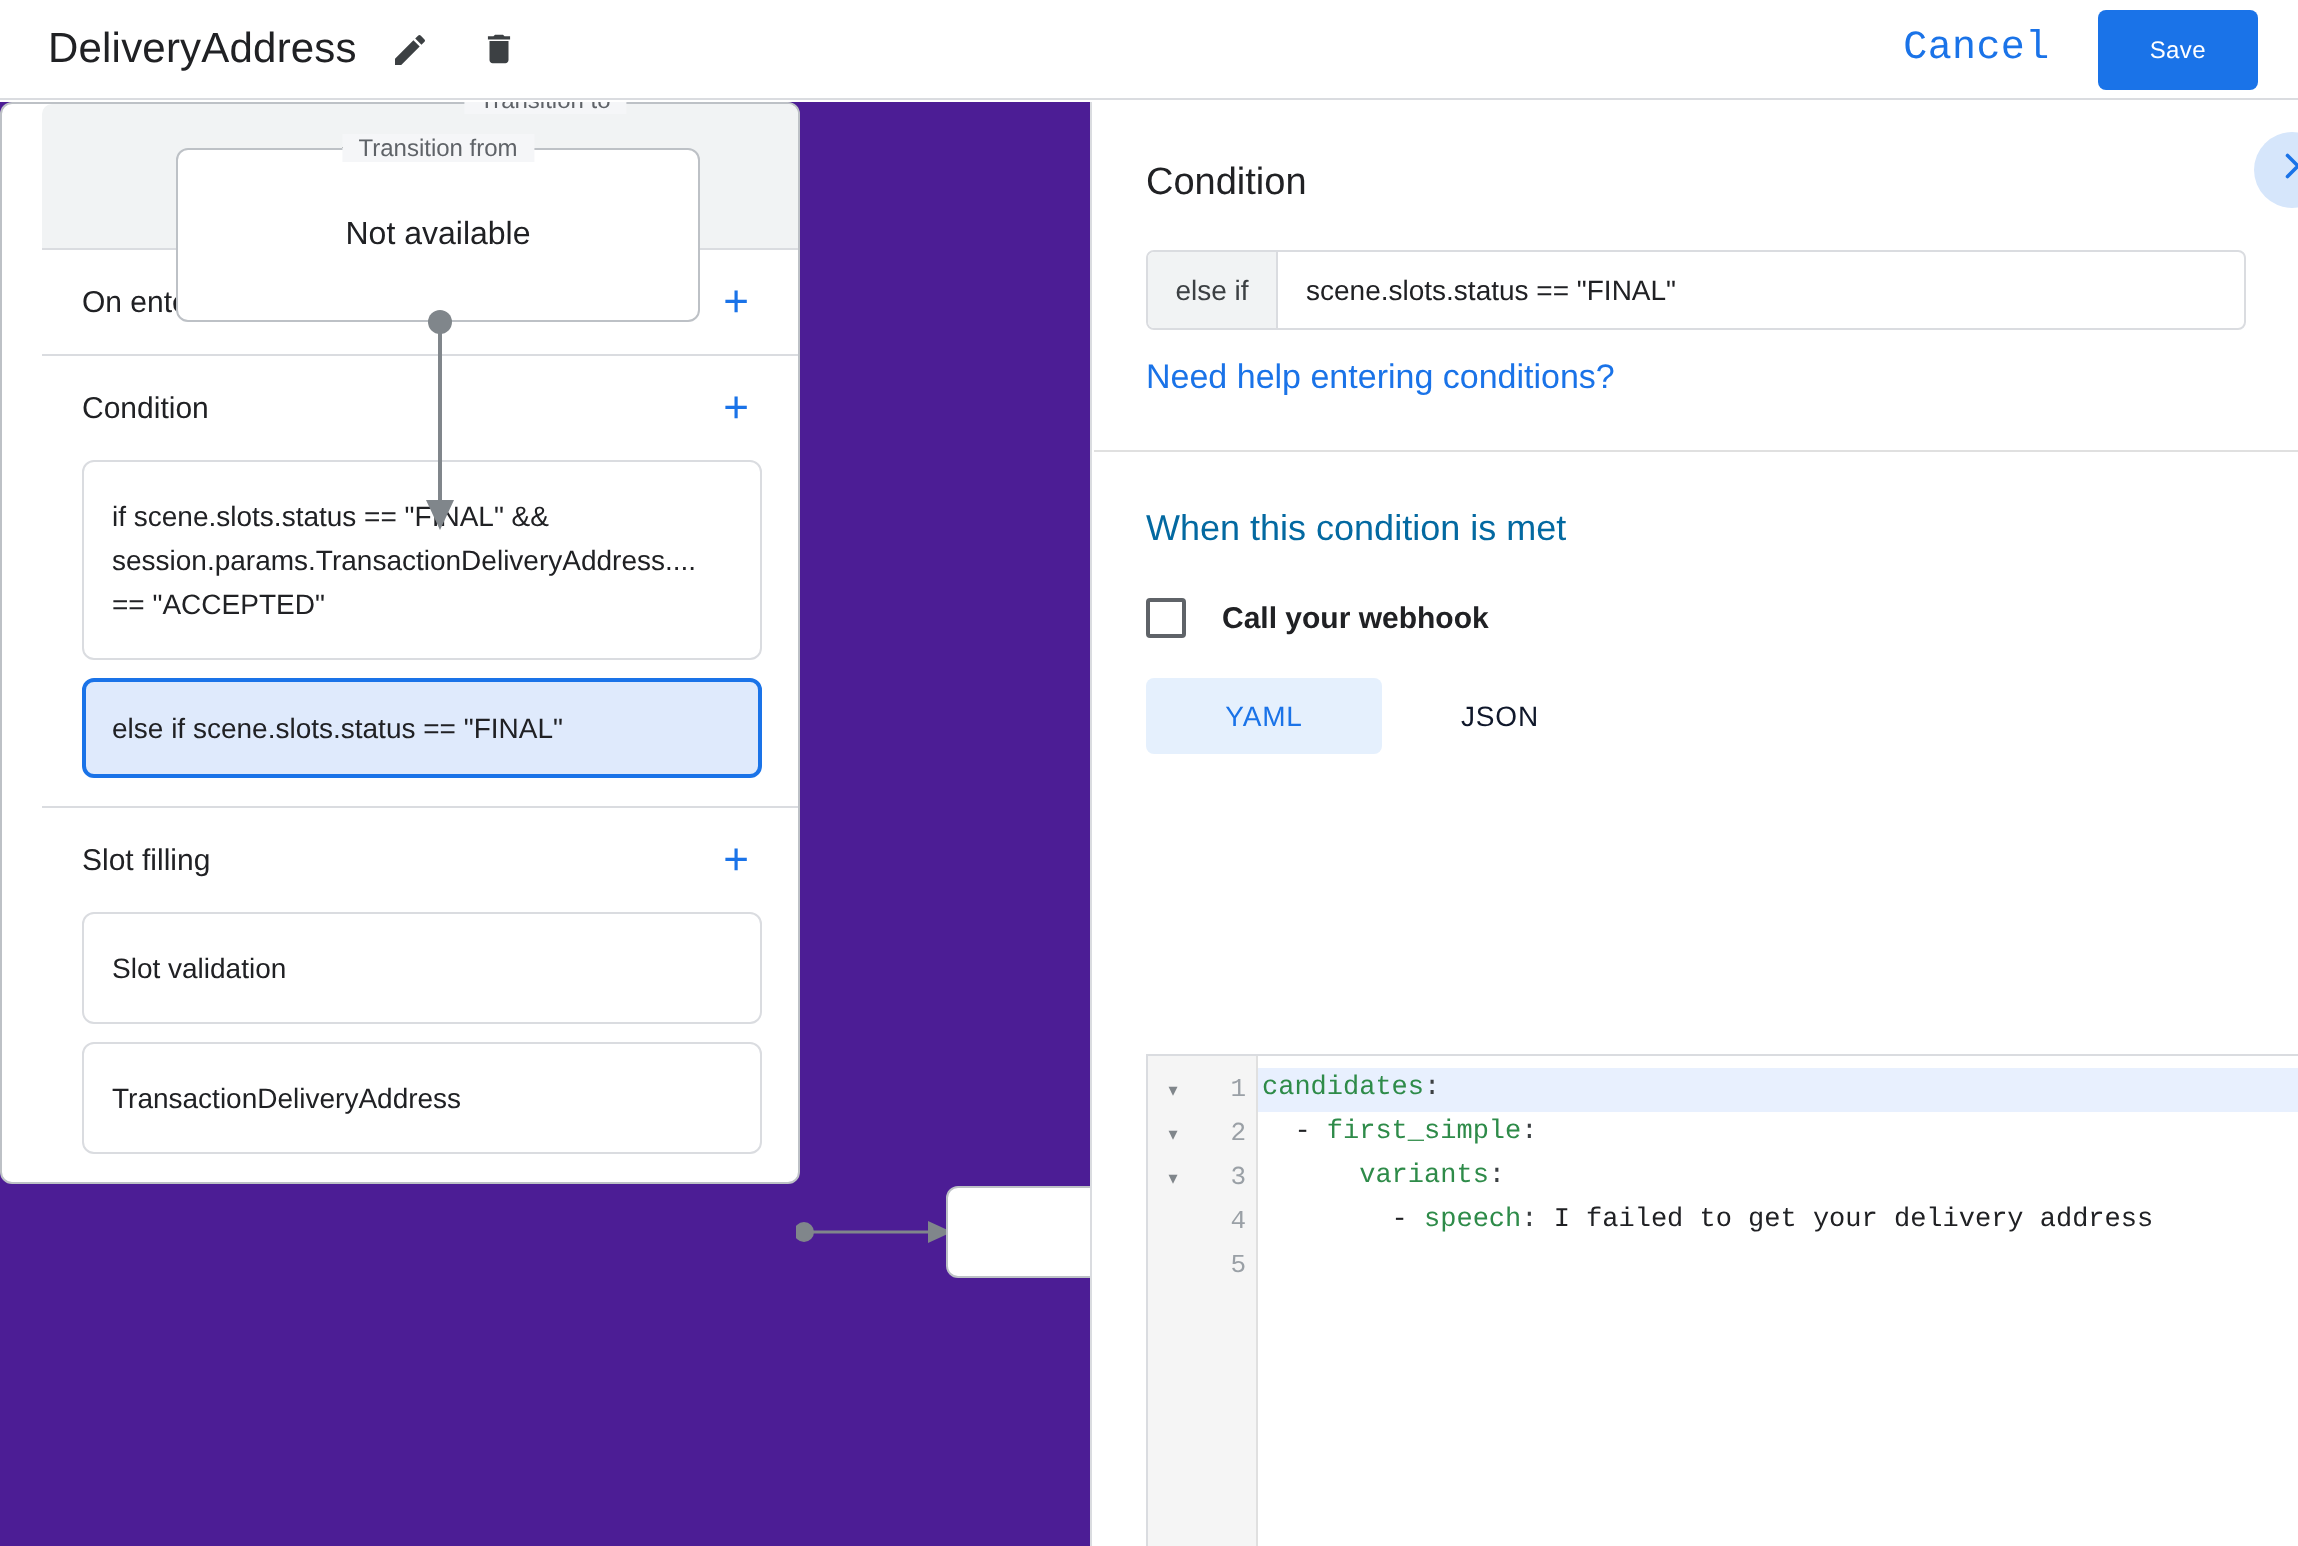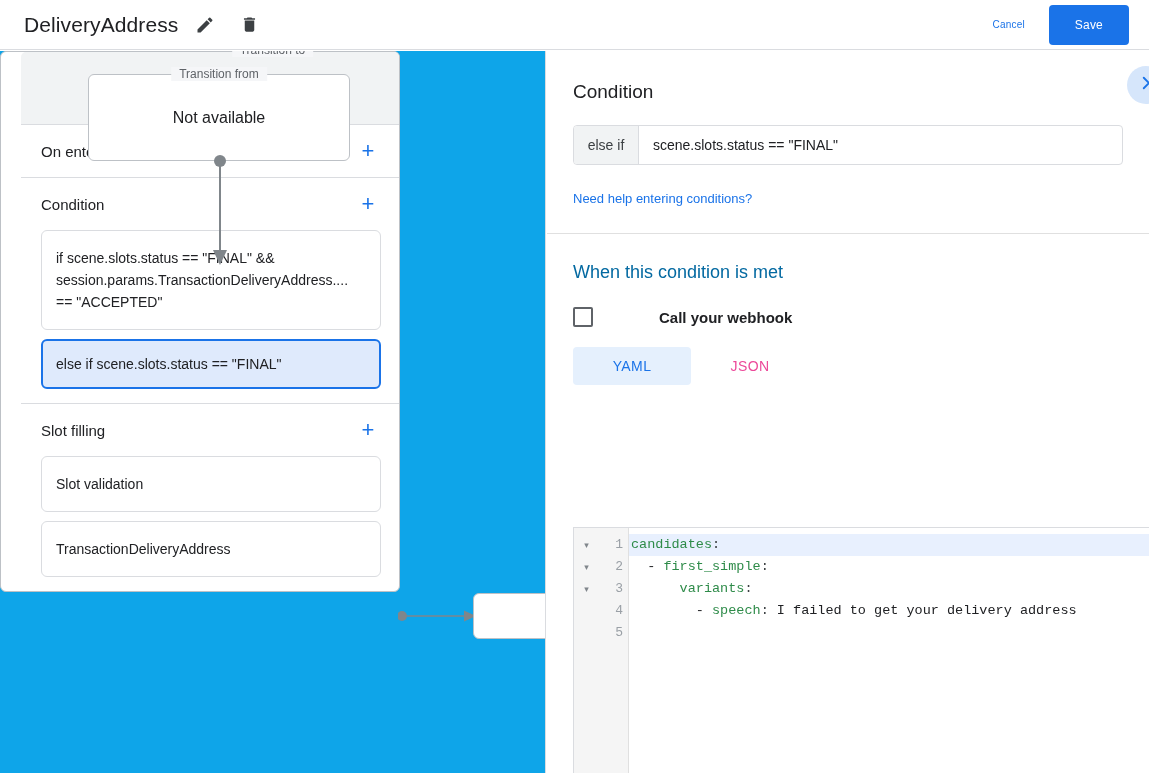--- a/index.html
+++ b/index.html
@@ -30,28 +30,28 @@
   .bar-icon-btn {
     width: 34px; height: 34px;
     margin-left: 10px;
     display: flex; align-items: center; justify-content: center;
     border-radius: 50%;
     cursor: pointer;
   }
   .bar-icon-btn svg { display: block; }
   #appbar-spacer { flex: 1 1 auto; }
   #cancel-btn {
-    font-size: 10px;
+    font-size: 20px;
     color: #1a73e8;
     font-weight: 500;
     padding: 8px 14px;
     border-radius: 4px;
     cursor: pointer;
     background: none; border: none;
-    font-family: Liberation Sans, sans-serif;
+    font-family: Liberation Mono, monospace;
     letter-spacing: 0.2px;
   }
   #save-btn {
     margin-left: 10px; margin-right: 20px;
     background: #1a73e8;
     color: #ffffff;
     font-size: 12px;
     font-weight: 500;
     border: none;
     border-radius: 4px;
@@ -67,21 +67,21 @@
     position: absolute;
     top: 51px; left: 0;
     width: 1149px; height: 722px;
   }
 
   
   #canvas {
     position: absolute;
     top: 0; left: 0;
     width: 546px; height: 722px;
-    background: #0ea5e9;
+    background: #4c1d95;
     border-right: 1px solid #dadce0;
     overflow: hidden;
   }
 
   
   .flow-card {
     position: absolute;
     border: 1px solid #bdc1c6;
     border-radius: 6px;
     background: #ffffff;
@@ -233,31 +233,31 @@
     display: flex; align-items: center;
     padding: 0 14px;
     font-size: 14px;
     color: #202124;
     border: none; outline: none;
     background: transparent;
     font-family: inherit;
   }
   #cond-help-link {
     display: inline-block;
-    margin-top: 26px;
-    font-size: 13px;
+    margin-top: 14px;
+    font-size: 17px;
     color: #1a73e8;
     text-decoration: none;
     cursor: pointer;
   }
 
   #panel-met { padding: 28px 26px 0 26px; }
   #panel-met-title { font-size: 18px; color: #0369a1; }
 
-  .cb-row { display: flex; align-items: center; margin-top: 24px; gap: 48px; }
+  .cb-row { display: flex; align-items: center; margin-top: 24px; }
   .checkbox {
     width: 20px; height: 20px;
     border: 2px solid #5f6368;
     border-radius: 2px;
     flex: 0 0 auto;
     cursor: pointer;
     background: #fff;
     display: flex; align-items: center; justify-content: center;
   }
   .checkbox.checked {
@@ -288,21 +288,21 @@
     max-width: 556px;
   }
   #prompt-desc a { color: #1a73e8; text-decoration: none; cursor: pointer; }
 
   #editor-tabs { display: flex; margin-top: 20px; }
   .ed-tab {
     width: 118px; height: 38px;
     display: flex; align-items: center; justify-content: center;
     font-size: 14px;
     font-weight: 500;
-    color: #ec4899;
+    color: #0f172a;
     cursor: pointer;
     border-radius: 4px;
     letter-spacing: 0.4px;
   }
   .ed-tab.active { background: #e5f0fd; color: #1a73e8; }
 
   
   #editor {
     position: absolute;
     left: 26px; top: 476px;

